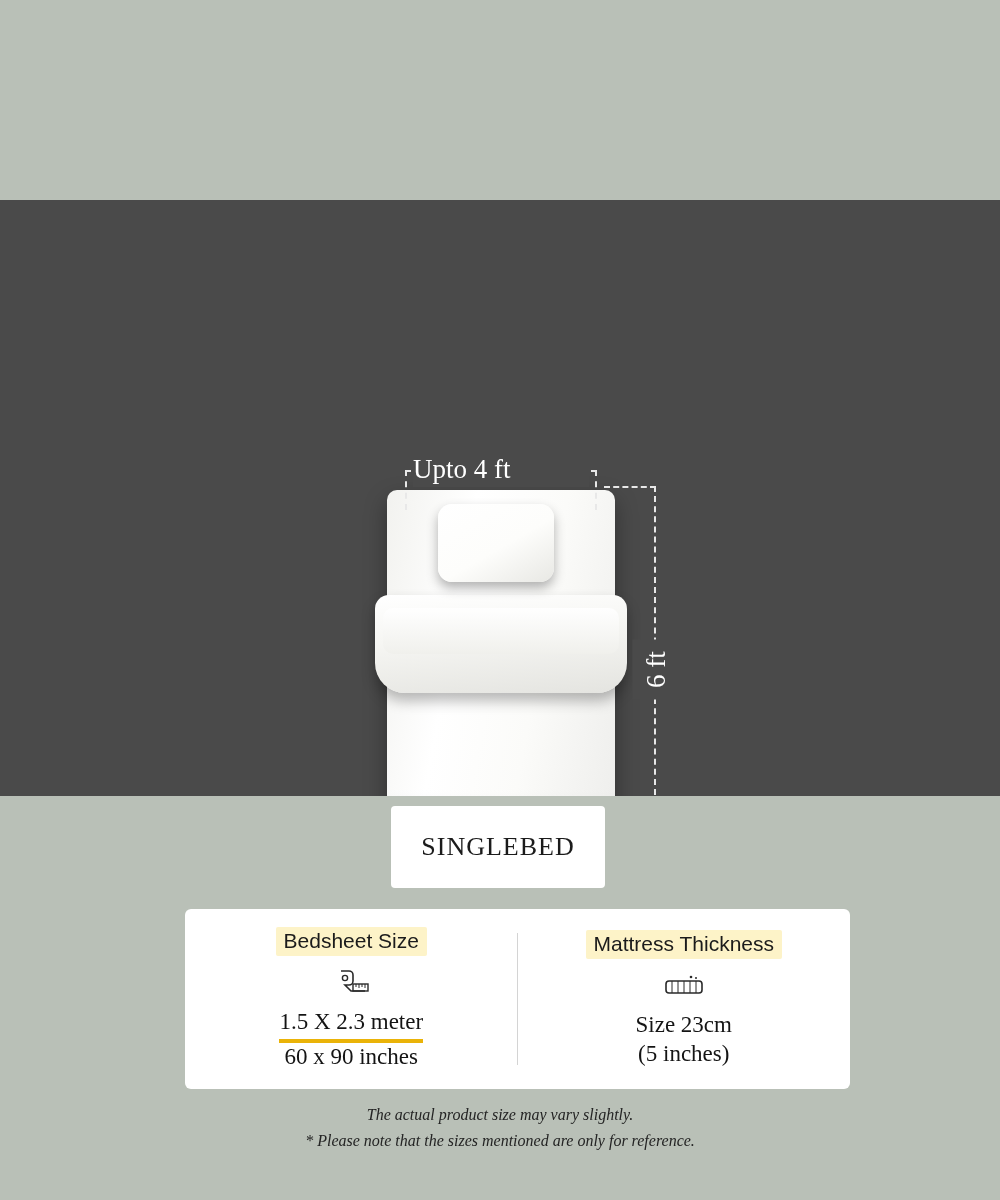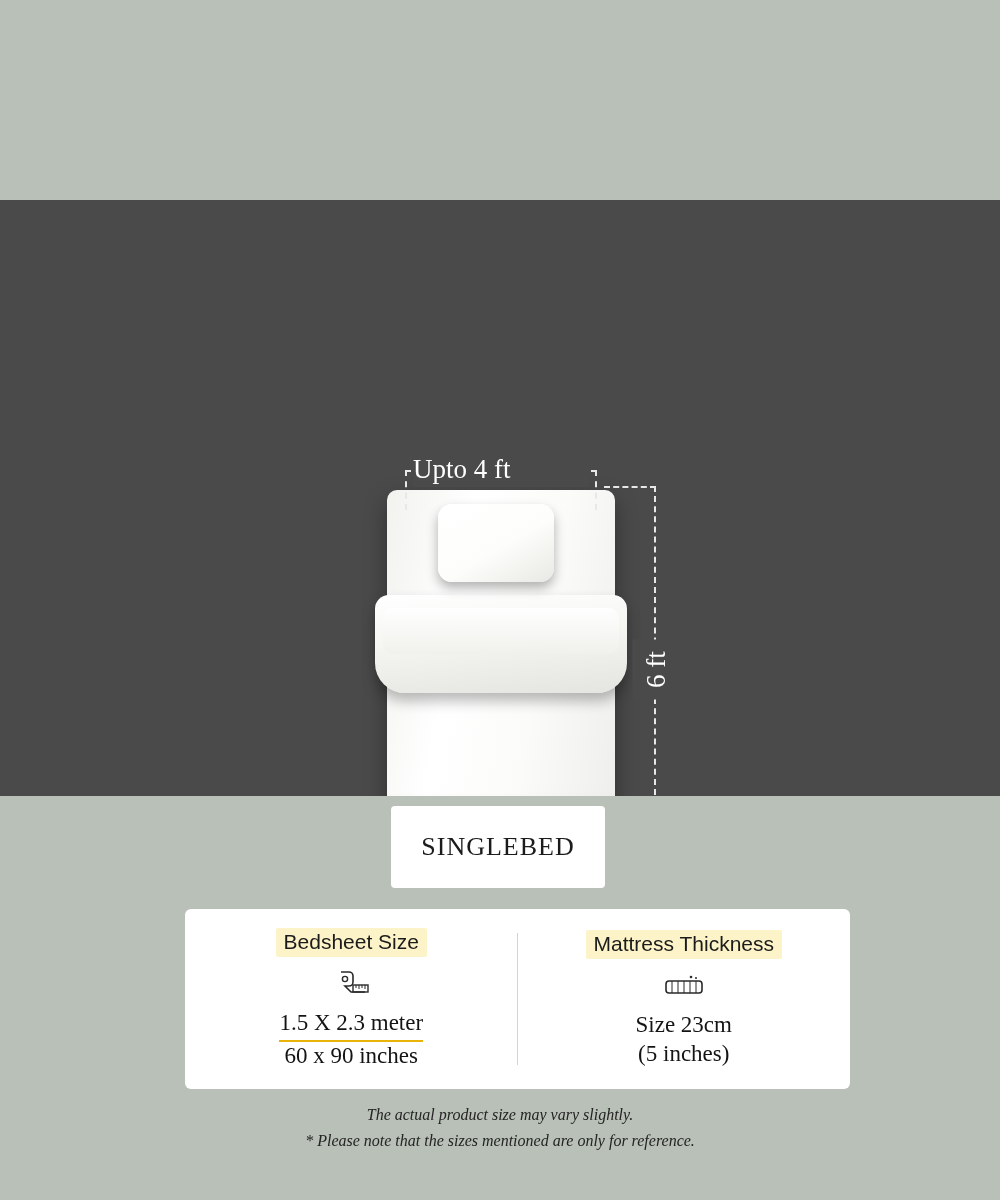--- a/index.html
+++ b/index.html
@@ -266,21 +266,21 @@
   .spec-value {
     font-family: "Liberation Serif", serif;
     font-size: 23px;
     color: #141414;
     text-align: center;
     line-height: 1.25;
   }
   .spec-value .l1 { display: block; }
   .spec-value .l2 { display: block; }
   .spec-col.size .spec-value .l1 {
-    border-bottom: 2px solid #eab308;
+    border-bottom: 4px solid #eab308;
     padding-bottom: 2px;
   }
 
   .footnote {
     position: absolute;
     left: 0;
     top: 306px;
     width: 1000px;
     text-align: center;
     font-family: "Liberation Serif", serif;

